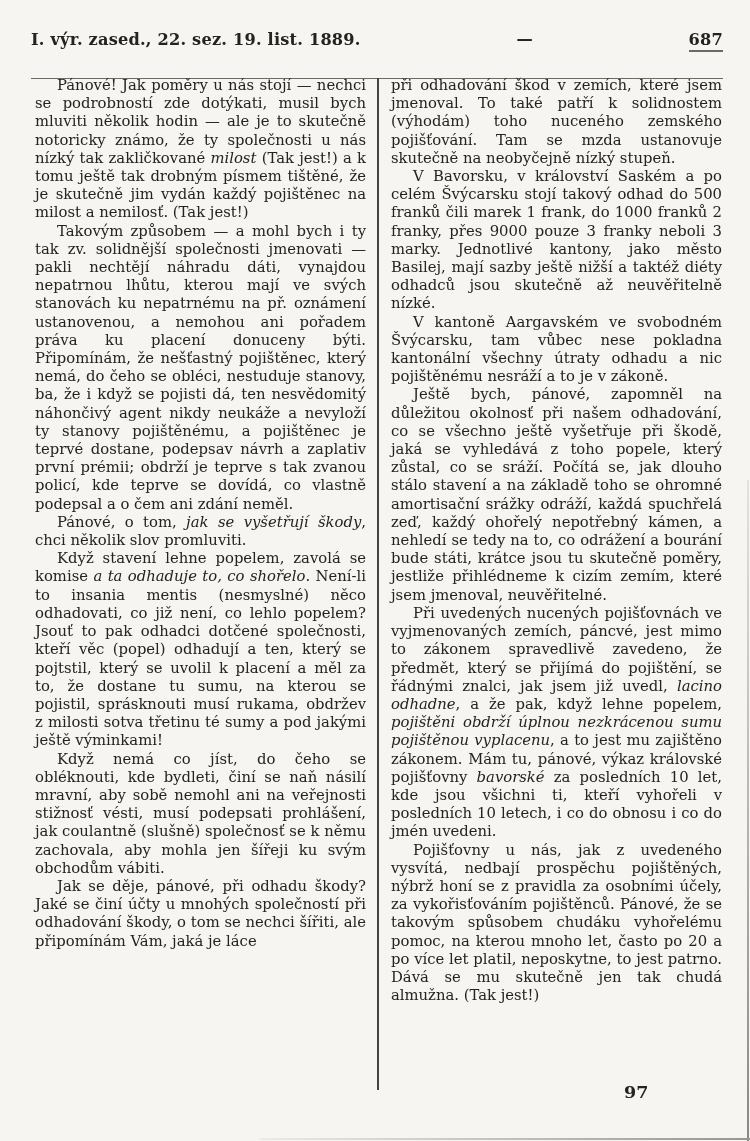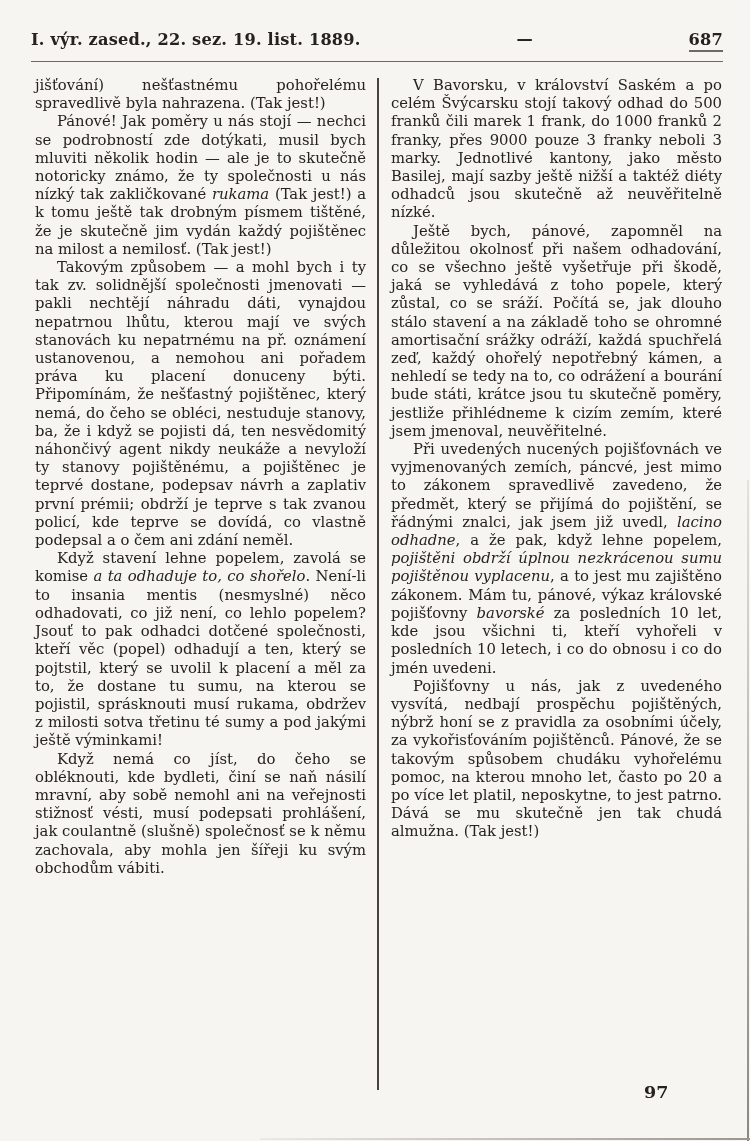--- a/index.html
+++ b/index.html
@@ -14,21 +14,21 @@
   .header {
     position: absolute;
     top: 30px; left: 31px; width: 692px;
     display: flex;
     justify-content: space-between;
     align-items: baseline;
     font-size: 16.2px;
     font-weight: 700;
     letter-spacing: 0.2px;
     border-bottom: 1.5px solid #6e6a62;
-    padding-bottom: 9px;
+    padding-bottom: 26px;
     white-space: nowrap;
   }
   .header .num { border-bottom: 2px double #6e6a62; padding-bottom: 1px; }
   .columns {
     position: absolute;
     top: 76px; left: 35px; width: 688px;
   }
   .colwrap { display: flex; }
   .col {
     width: 331px;
@@ -43,21 +43,21 @@
     position: absolute;
     left: 342px; top: 2px;
     width: 1.5px; height: 1012px;
     background: #46423c;
   }
   p.para { margin: 0; }
   p.para.indent { text-indent: 22px; }
   p.para i { font-style: italic; }
   .footer-num {
     position: absolute;
-    left: 644px; top: 1082px;
+    left: 624px; top: 1082px;
     font-size: 17.5px;
     font-weight: 700;
   }
   .edge-right {
     position: absolute;
     right: 1px; top: 480px; bottom: 0;
     width: 2px;
     background: linear-gradient(#e4e2dc, #8b8880);
   }
   .edge-bottom {
@@ -72,28 +72,31 @@
 
 <div class="header">
   <span>I. výr. zased., 22. sez. 19. list. 1889.</span>
   <span>—</span>
   <span class="num">687</span>
 </div>
 
 <div class="columns">
   <div class="colwrap">
     <div class="col left">
-        <p class="para"><span>jišťování) nešťastnému pohořelému spravedlivě byla nahrazena. (Tak jest!)</span></p>
-        <p class="para indent"><span>Pánové! Jak poměry u nás stojí — nechci se podrobností zde dotýkati, musil bych mluviti několik hodin — ale je to skutečně notoricky známo, že ty společnosti u nás nízký tak zakličkované </span><i>rukama</i><span> (Tak jest!) a k tomu ještě tak drobným písmem tištěné, že je skutečně jim vydán každý pojištěnec na milost a nemilosť. (Tak jest!)</span></p>
+        <p class="para indent"><span>Pánové! Jak poměry u nás stojí — nechci se podrobností zde dotýkati, musil bych mluviti několik hodin — ale je to skutečně notoricky známo, že ty společnosti u nás nízký tak zakličkované </span><i>milost</i><span> (Tak jest!) a k tomu ještě tak drobným písmem tištěné, že je skutečně jim vydán každý pojištěnec na milost a nemilosť. (Tak jest!)</span></p>
         <p class="para indent"><span>Takovým způsobem — a mohl bych i ty tak zv. solidnější společnosti jmenovati — pakli nechtějí náhradu dáti, vynajdou nepatrnou lhůtu, kterou mají ve svých stanovách ku nepatrnému na př. oznámení ustanovenou, a nemohou ani pořadem práva ku placení donuceny býti. Připomínám, že nešťastný pojištěnec, který nemá, do čeho se obléci, nestuduje stanovy, ba, že i když se pojisti dá, ten nesvědomitý náhončivý agent nikdy neukáže a nevyloží ty stanovy pojištěnému, a pojištěnec je teprvé dostane, podepsav návrh a zaplativ první prémii; obdrží je teprve s tak zvanou policí, kde teprve se dovídá, co vlastně podepsal a o čem ani zdání neměl.</span></p>
+        <p class="para indent"><span>Pánové, o tom, </span><i>jak se vyšetřují škody</i><span>, chci několik slov promluviti.</span></p>
         <p class="para indent"><span>Když stavení lehne popelem, zavolá se komise </span><i>a ta odhaduje to, co shořelo</i><span>. Není-li to insania mentis (nesmyslné) něco odhadovati, co již není, co lehlo popelem? Jsouť to pak odhadci dotčené společnosti, kteří věc (popel) odhadují a ten, který se pojtstil, který se uvolil k placení a měl za to, že dostane tu sumu, na kterou se pojistil, sprásknouti musí rukama, obdržev z milosti sotva třetinu té sumy a pod jakými ještě výminkami!</span></p>
         <p class="para indent"><span>Když nemá co jíst, do čeho se obléknouti, kde bydleti, činí se naň násilí mravní, aby sobě nemohl ani na veřejnosti stižnosť vésti, musí podepsati prohlášení, jak coulantně (slušně) společnosť se k němu zachovala, aby mohla jen šířeji ku svým obchodům vábiti.</span></p>
+        <p class="para indent"><span>Jak se děje, pánové, při odhadu škody? Jaké se činí účty u mnohých společností při odhadování škody, o tom se nechci šířiti, ale připomínám Vám, jaká je láce</span></p>
       </div>
     <div class="col right">
+        <p class="para"><span>při odhadování škod v zemích, které jsem jmenoval. To také patří k solidnostem (výhodám) toho nuceného zemského pojišťování. Tam se mzda ustanovuje skutečně na neobyčejně nízký stupeň.</span></p>
         <p class="para indent"><span>V Bavorsku, v království Saském a po celém Švýcarsku stojí takový odhad do 500 franků čili marek 1 frank, do 1000 franků 2 franky, přes 9000 pouze 3 franky neboli 3 marky. Jednotlivé kantony, jako město Basilej, mají sazby ještě nižší a taktéž diéty odhadců jsou skutečně až neuvěřitelně nízké.</span></p>
+        <p class="para indent"><span>V kantoně Aargavském ve svobodném Švýcarsku, tam vůbec nese pokladna kantonální všechny útraty odhadu a nic pojištěnému nesráží a to je v zákoně.</span></p>
         <p class="para indent"><span>Ještě bych, pánové, zapomněl na důležitou okolnosť při našem odhadování, co se všechno ještě vyšetřuje při škodě, jaká se vyhledává z toho popele, který zůstal, co se sráží. Počítá se, jak dlouho stálo stavení a na základě toho se ohromné amortisační srážky odráží, každá spuchřelá zeď, každý ohořelý nepotřebný kámen, a nehledí se tedy na to, co odrážení a bourání bude státi, krátce jsou tu skutečně poměry, jestliže přihlédneme k cizím zemím, které jsem jmenoval, neuvěřitelné.</span></p>
         <p class="para indent"><span>Při uvedených nucených pojišťovnách ve vyjmenovaných zemích, páncvé, jest mimo to zákonem spravedlivě zavedeno, že předmět, který se přijímá do pojištění, se řádnými znalci, jak jsem již uvedl, </span><i>lacino odhadne</i><span>, a že pak, když lehne popelem, </span><i>pojištěni obdrží úplnou nezkrácenou sumu pojištěnou vyplacenu</i><span>, a to jest mu zajištěno zákonem. Mám tu, pánové, výkaz královské pojišťovny </span><i>bavorské</i><span> za posledních 10 let, kde jsou všichni ti, kteří vyhořeli v posledních 10 letech, i co do obnosu i co do jmén uvedeni.</span></p>
         <p class="para indent"><span>Pojišťovny u nás, jak z uvedeného vysvítá, nedbají prospěchu pojištěných, nýbrž honí se z pravidla za osobními účely, za vykořisťováním pojištěnců. Pánové, že se takovým spůsobem chudáku vyhořelému pomoc, na kterou mnoho let, často po 20 a po více let platil, neposkytne, to jest patrno. Dává se mu skutečně jen tak chudá almužna. (Tak jest!)</span></p>
       </div>
   </div>
   <div class="divider" style="background: rgb(70, 66, 60);"></div>
 </div>
 
 <div class="footer-num">97</div>
 

